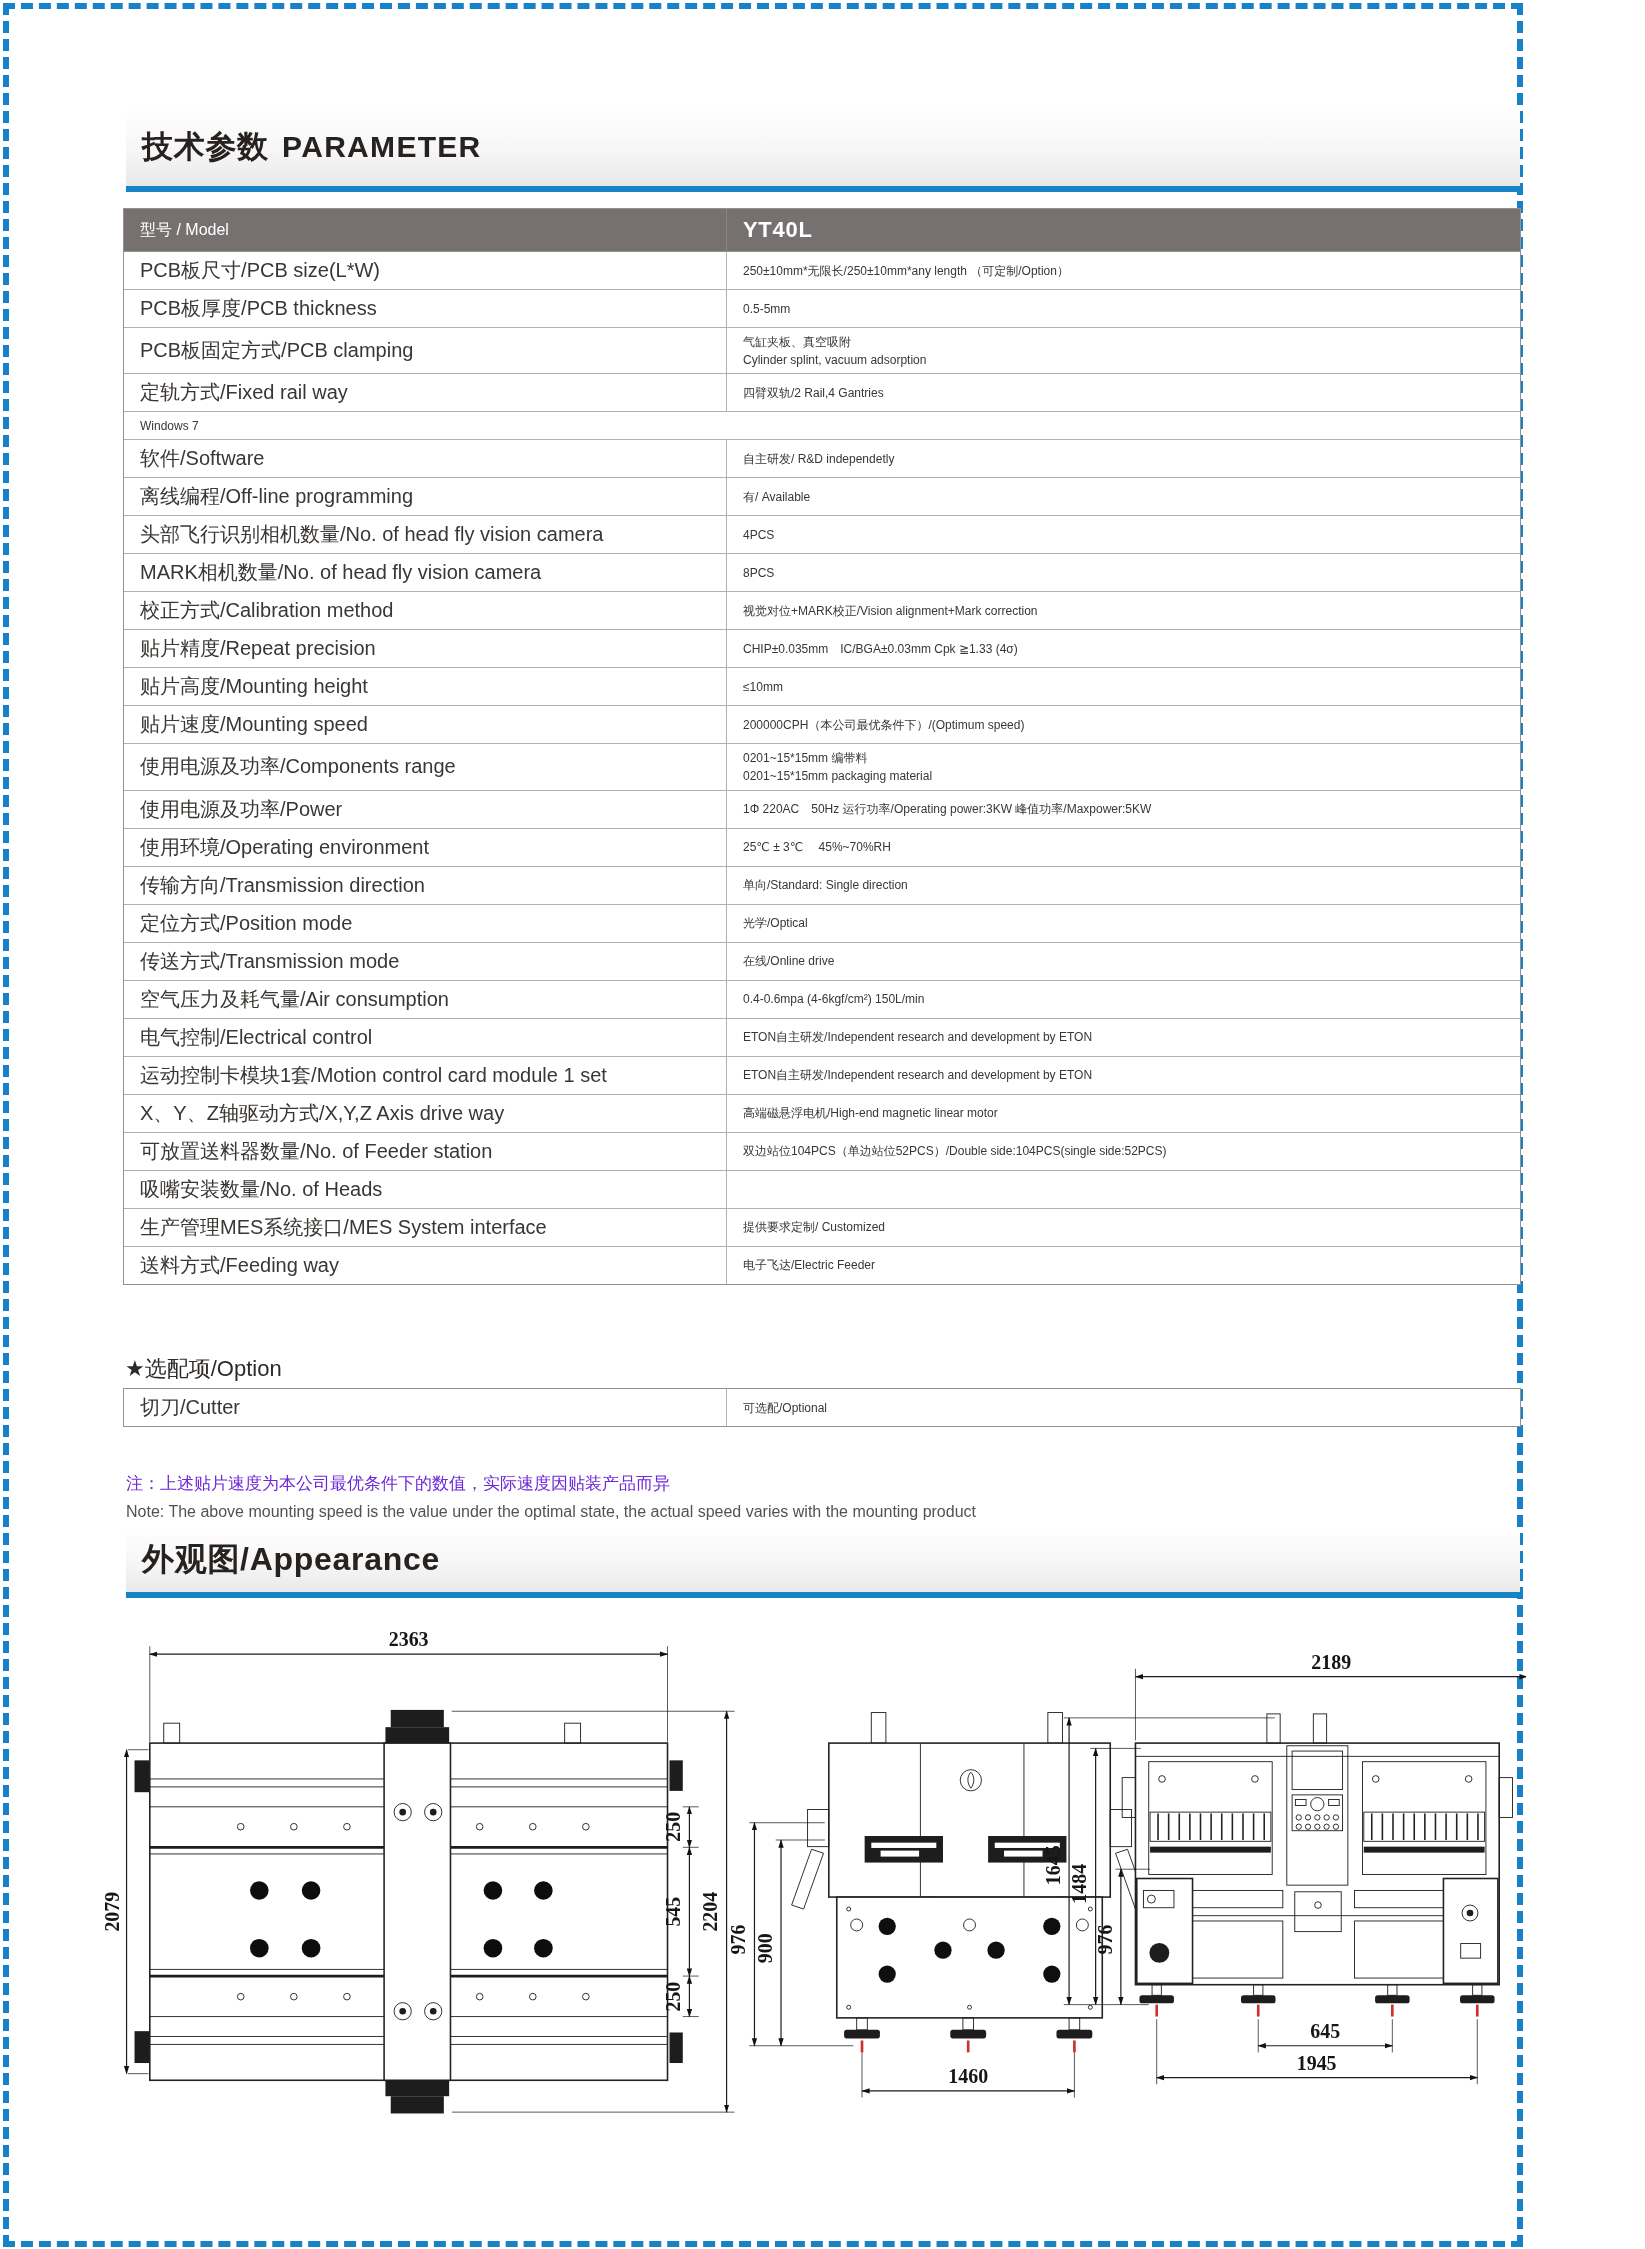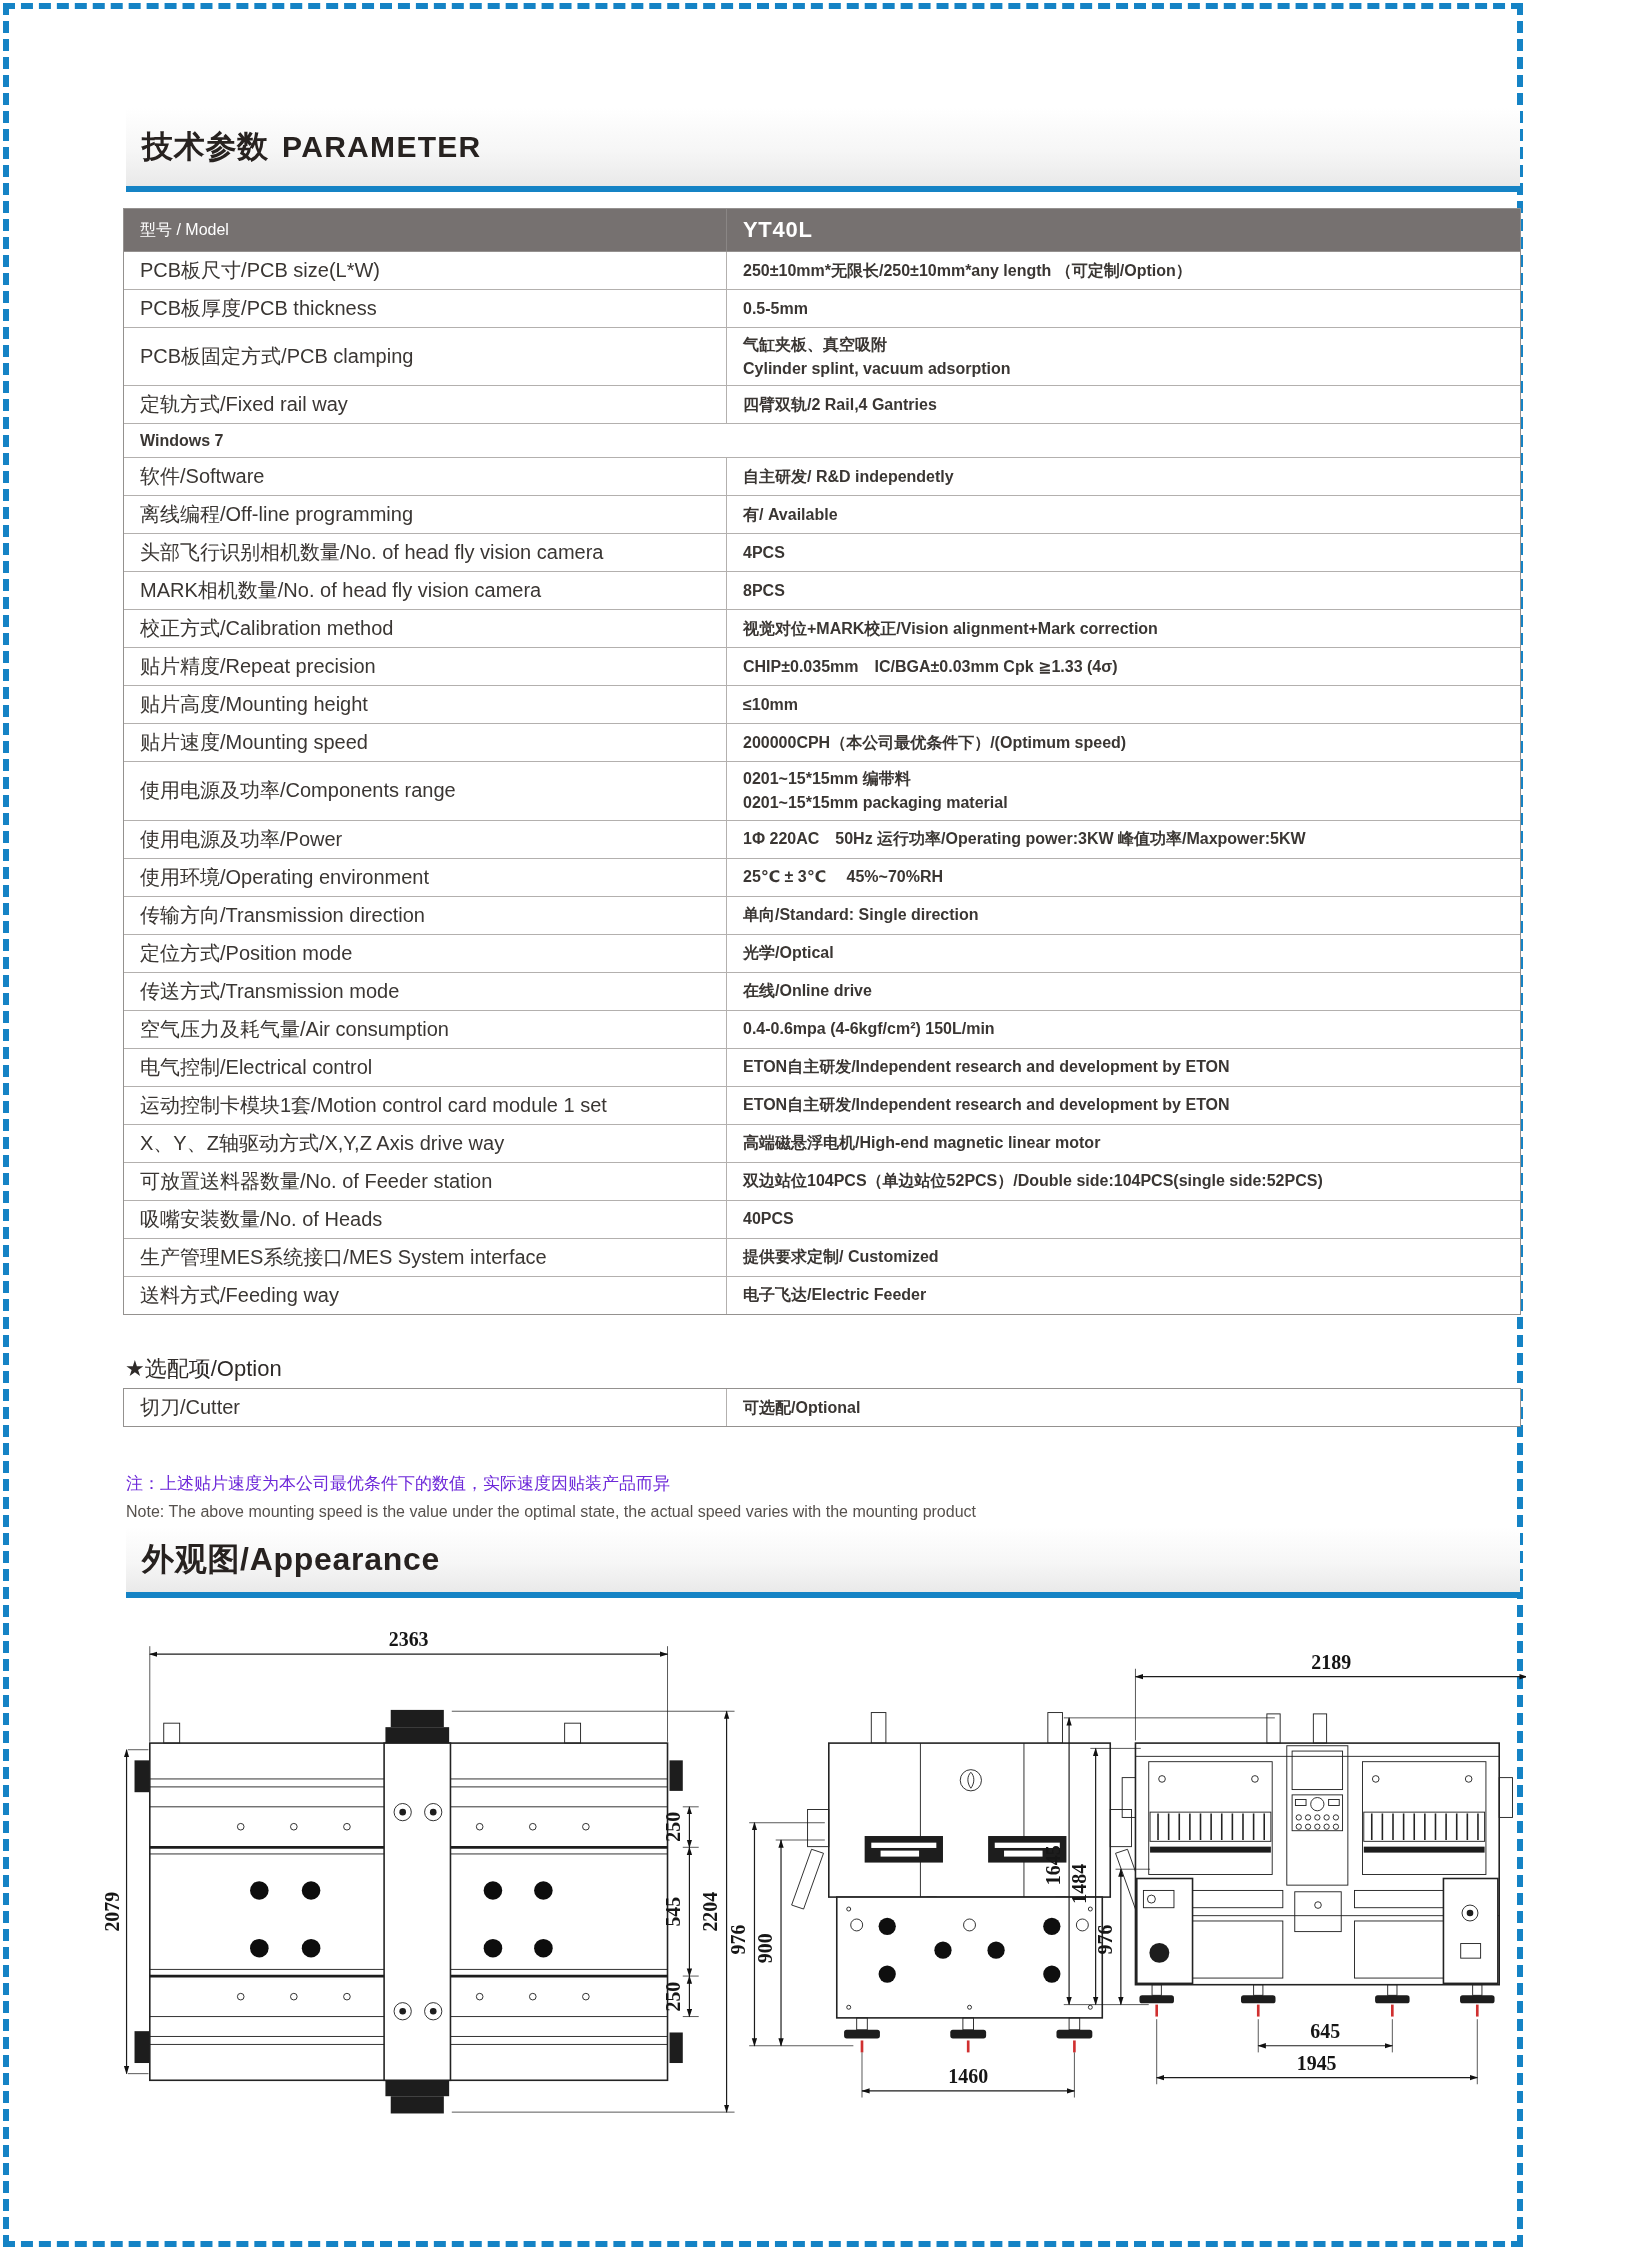--- a/index.html
+++ b/index.html
@@ -20,22 +20,22 @@
               border:1.3px solid #94918f;background:#fff;}
   .spec-head{display:flex;height:42px;background:#767170;border-bottom:1.3px solid #94918f;}
   .h1{width:603px;box-sizing:border-box;border-right:1.3px solid #8a8685;display:flex;
       align-items:center;padding-left:16px;color:#ffffff;font-size:16px;}
   .h2{flex:1;display:flex;align-items:center;padding-left:16px;color:#ffffff;
       font-size:22px;font-weight:700;letter-spacing:0.7px;}
   .spec-row{display:flex;}
   .spec-row + .spec-row{border-top:1.3px solid #b3b0ae;}
   .c1{width:603px;min-height:37px;box-sizing:border-box;border-right:1.3px solid #b3b0ae;
       display:flex;align-items:center;padding:4.6px 6.6px 4.6px 16px;font-size:20px;color:#3a3633;}
-  .c2{flex:1;display:flex;align-items:center;padding:4.6px 9.3px 4.6px 16px;font-size:16px;
-      color:#3a3633;white-space:pre-line;line-height:1.5;font-weight:bold;}
+  .c2{flex:1;display:flex;align-items:center;padding:4.6px 9.3px 4.6px 16px;font-size:12px;
+      color:#3a3633;white-space:pre-line;line-height:1.5;}
 
   .option-label{position:absolute;left:125px;top:1354px;font-size:22px;color:#2e2a28;}
   .notes{position:absolute;left:126px;top:1472px;}
   .note-zh{font-size:17px;color:#6d28d9;margin-bottom:8px;}
   .note-en{font-size:16px;color:#56514d;}
 
   
   .drawings{position:absolute;left:100px;top:1613px;}
   .ol{fill:#ffffff;stroke:#232323;stroke-width:2.4;}
   .il{fill:none;stroke:#232323;stroke-width:1.4;}
@@ -157,21 +157,20 @@
         <div class="spec-row">
         <div class="c1">X、Y、Z轴驱动方式/X,Y,Z Axis drive way</div>
         <div class="c2">高端磁悬浮电机/High-end magnetic linear motor</div>
       </div>
         <div class="spec-row">
         <div class="c1">可放置送料器数量/No. of Feeder station</div>
         <div class="c2">双边站位104PCS（单边站位52PCS）/Double side:104PCS(single side:52PCS)</div>
       </div>
         <div class="spec-row">
         <div class="c1">吸嘴安装数量/No. of Heads</div>
-        <div class="c2">40PCS</div>
       </div>
         <div class="spec-row">
         <div class="c1">生产管理MES系统接口/MES System interface</div>
         <div class="c2">提供要求定制/ Customized</div>
       </div>
         <div class="spec-row">
         <div class="c1">送料方式/Feeding way</div>
         <div class="c2">电子飞达/Electric Feeder</div>
       </div>
       </div>

